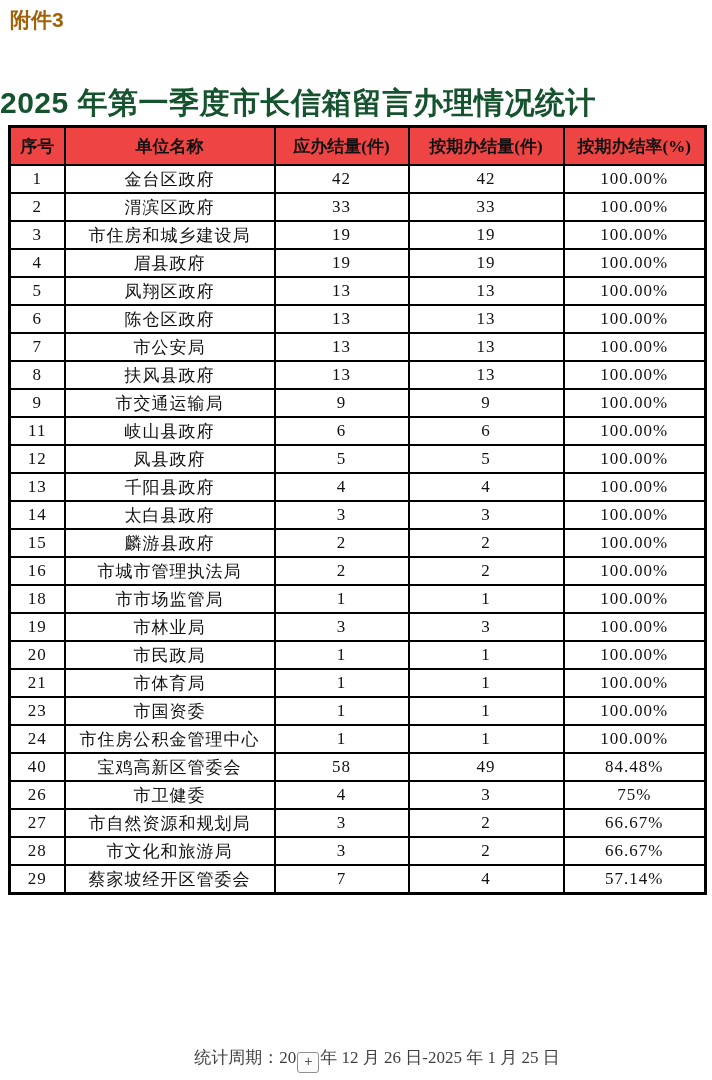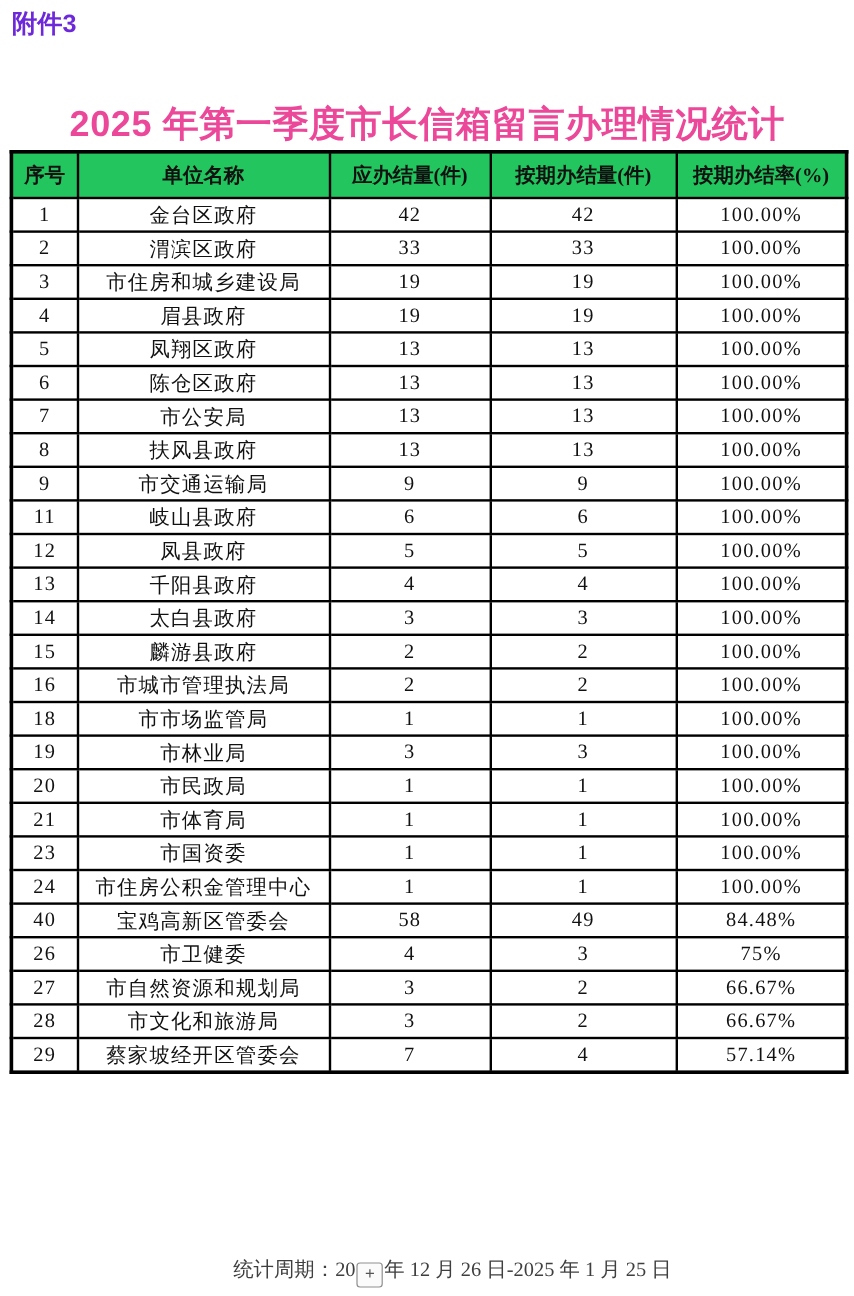--- a/index.html
+++ b/index.html
@@ -15,33 +15,33 @@
     color: #111111;
     overflow: hidden;
   }
   .attachment-label {
     position: absolute;
     top: 6px;
     left: 10px;
     font-family: "Liberation Sans", "DejaVu Sans", sans-serif;
     font-weight: bold;
     font-size: 21px;
-    color: #6d28d9;
+    color: #a16207;
   }
   .doc-title {
     position: absolute;
     top: 63px;
     left: 0;
     width: 712px;
-    text-align: center;
+    text-align: left;
     font-family: "Liberation Sans", "DejaVu Sans", sans-serif;
     font-weight: bold;
     font-size: 30px;
     letter-spacing: 0.5px;
-    color: #ec4899;
+    color: #14532d;
     white-space: nowrap;
   }
   table.stats {
     position: absolute;
     top: 125px;
     left: 8px;
     width: 696px;
     border-collapse: collapse;
     table-layout: fixed;
     border: 3px solid #000000;
@@ -51,21 +51,21 @@
   table.stats col.c3 { width: 134px; }
   table.stats col.c4 { width: 155px; }
   table.stats col.c5 { width: 142px; }
   table.stats th {
     border: 2px solid #000000;
     height: 36px;
     font-size: 17px;
     font-weight: bold;
     text-align: center;
     vertical-align: middle;
-    background: #22c55e;
+    background: #ef4444;
     padding: 0;
   }
   table.stats td {
     border: 2px solid #000000;
     height: 26px;
     font-size: 17px;
     text-align: center;
     vertical-align: middle;
     background: #ffffff;
     padding: 0;

